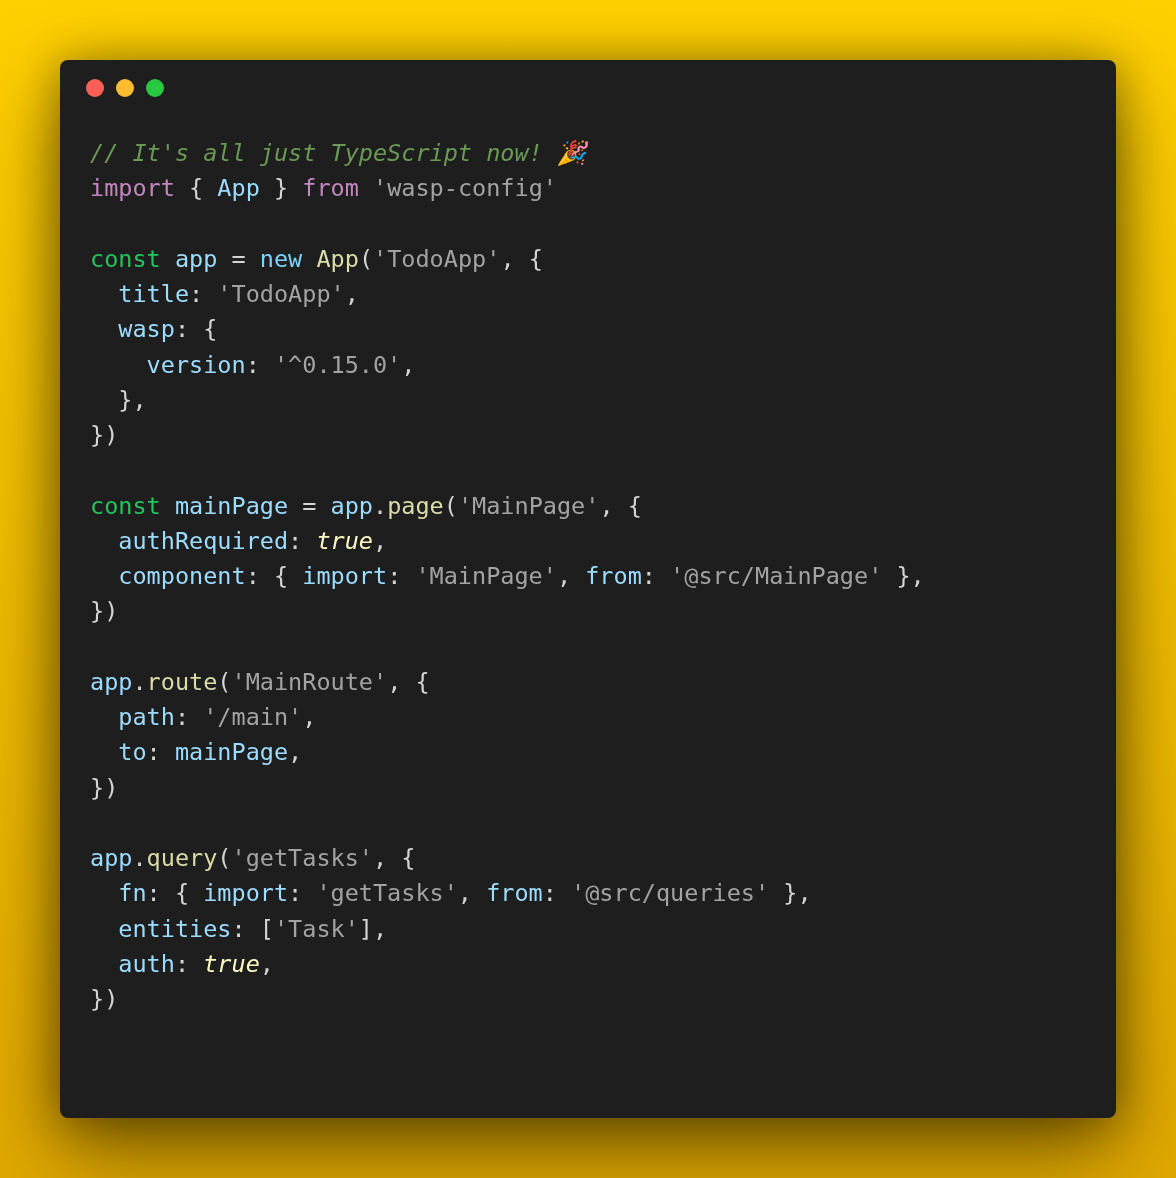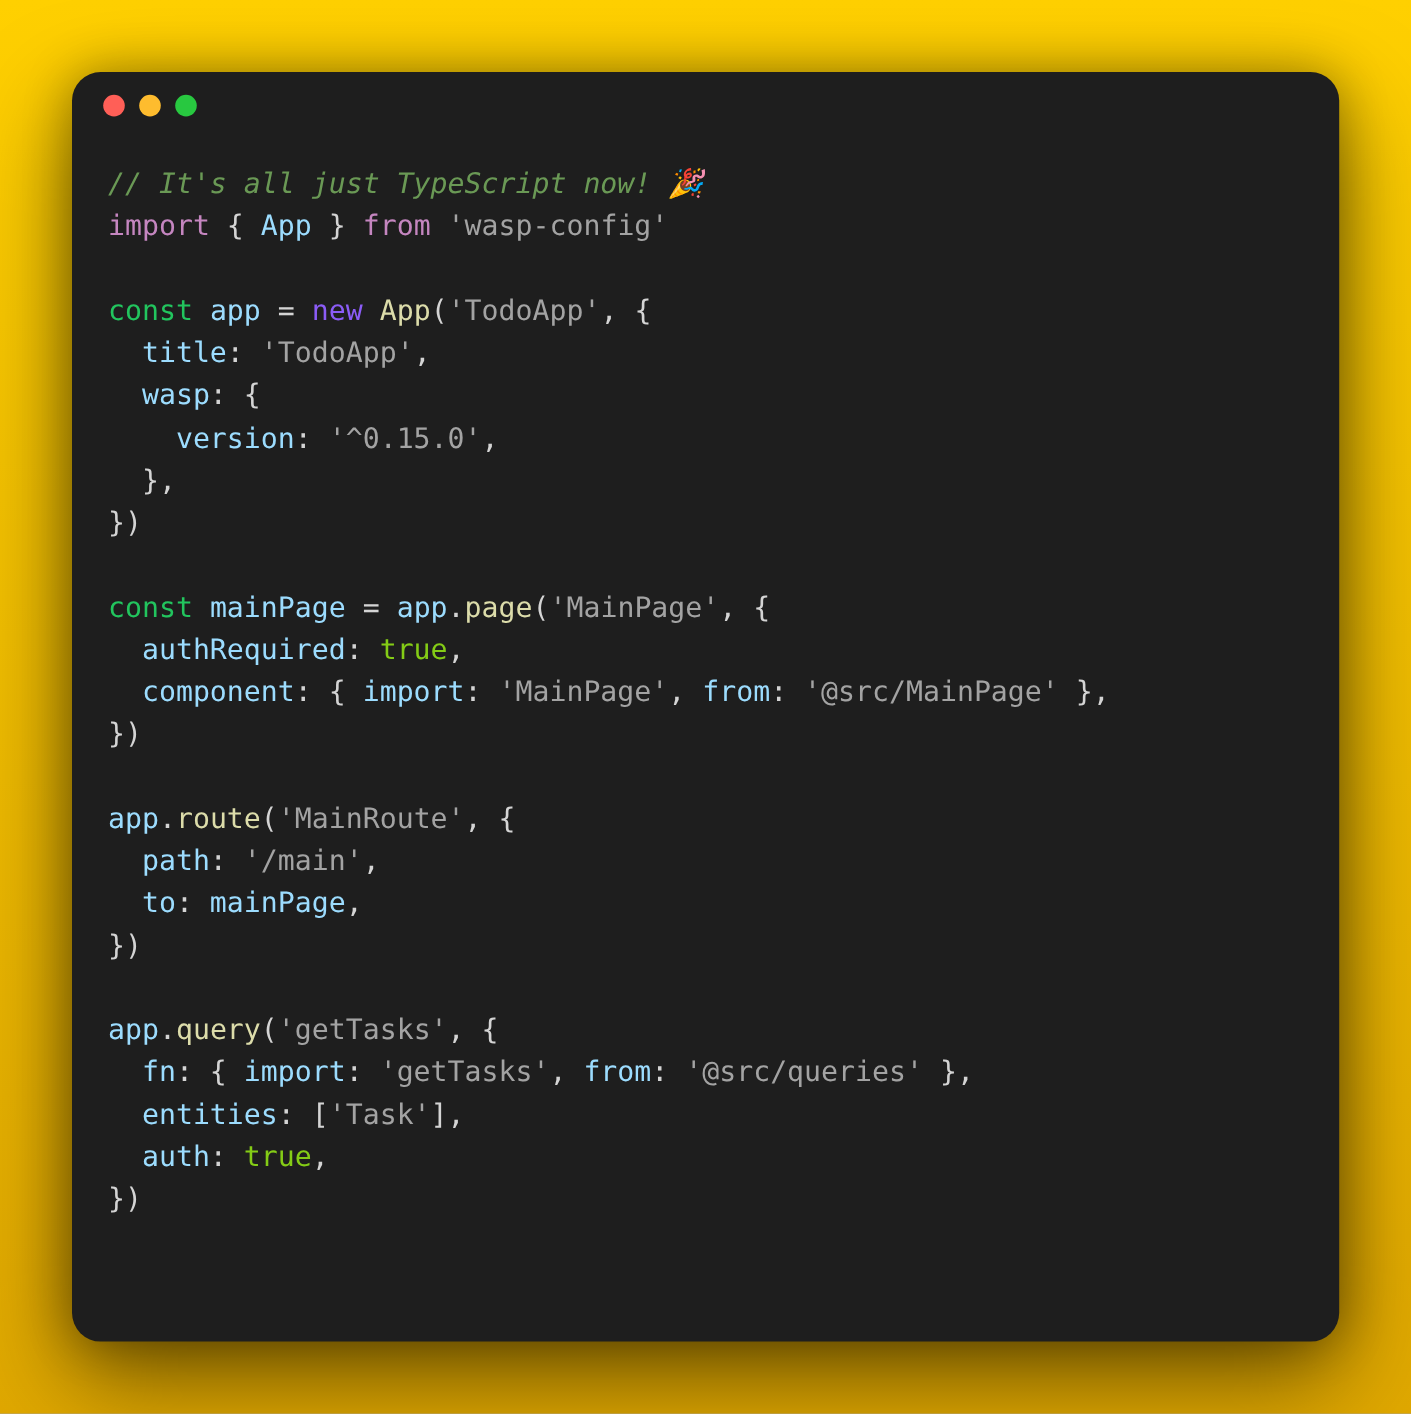--- a/index.html
+++ b/index.html
@@ -14,21 +14,21 @@
       display: flex;
       align-items: center;
       justify-content: center;
       padding: 60px;
       font-family: ui-monospace, 'SF Mono', Menlo, Monaco, Consolas, monospace;
     }
     .window {
       width: 100%;
       height: 100%;
       background: #1e1e1e;
-      border-radius: 24px;
+      border-radius: 8px;
       box-shadow: 0 30px 80px rgba(0,0,0,0.5), 0 0 40px rgba(0,0,0,0.3);
       display: flex;
       flex-direction: column;
       overflow: hidden;
     }
     .titlebar {
       height: 56px;
       display: flex;
       align-items: center;
       padding-left: 26px;
@@ -52,22 +52,22 @@
       white-space: pre;
       overflow: hidden;
     }
     .tok-comment { color: #6a9955; font-style: italic; }
     .tok-keyword { color: #c586c0; }
     .tok-type { color: #22c55e; }
     .tok-ident { color: #9cdcfe; }
     .tok-func { color: #dcdcaa; }
     .tok-string { color: #a3a3a3; }
     .tok-punct { color: #d4d4d4; }
-    .tok-bool { color: #84cc16; }
-    .tok-new { color: #8b5cf6; }
+    .tok-bool { color: #fef9c3; font-style: italic; }
+    .tok-new { color: #7dd3fc; }
   </style>
 </head>
 <body>
 
 <div class="window">
   <div class="titlebar">
     <div class="traffic-light tl-red"></div>
     <div class="traffic-light tl-yellow"></div>
     <div class="traffic-light tl-green"></div>
   </div>

